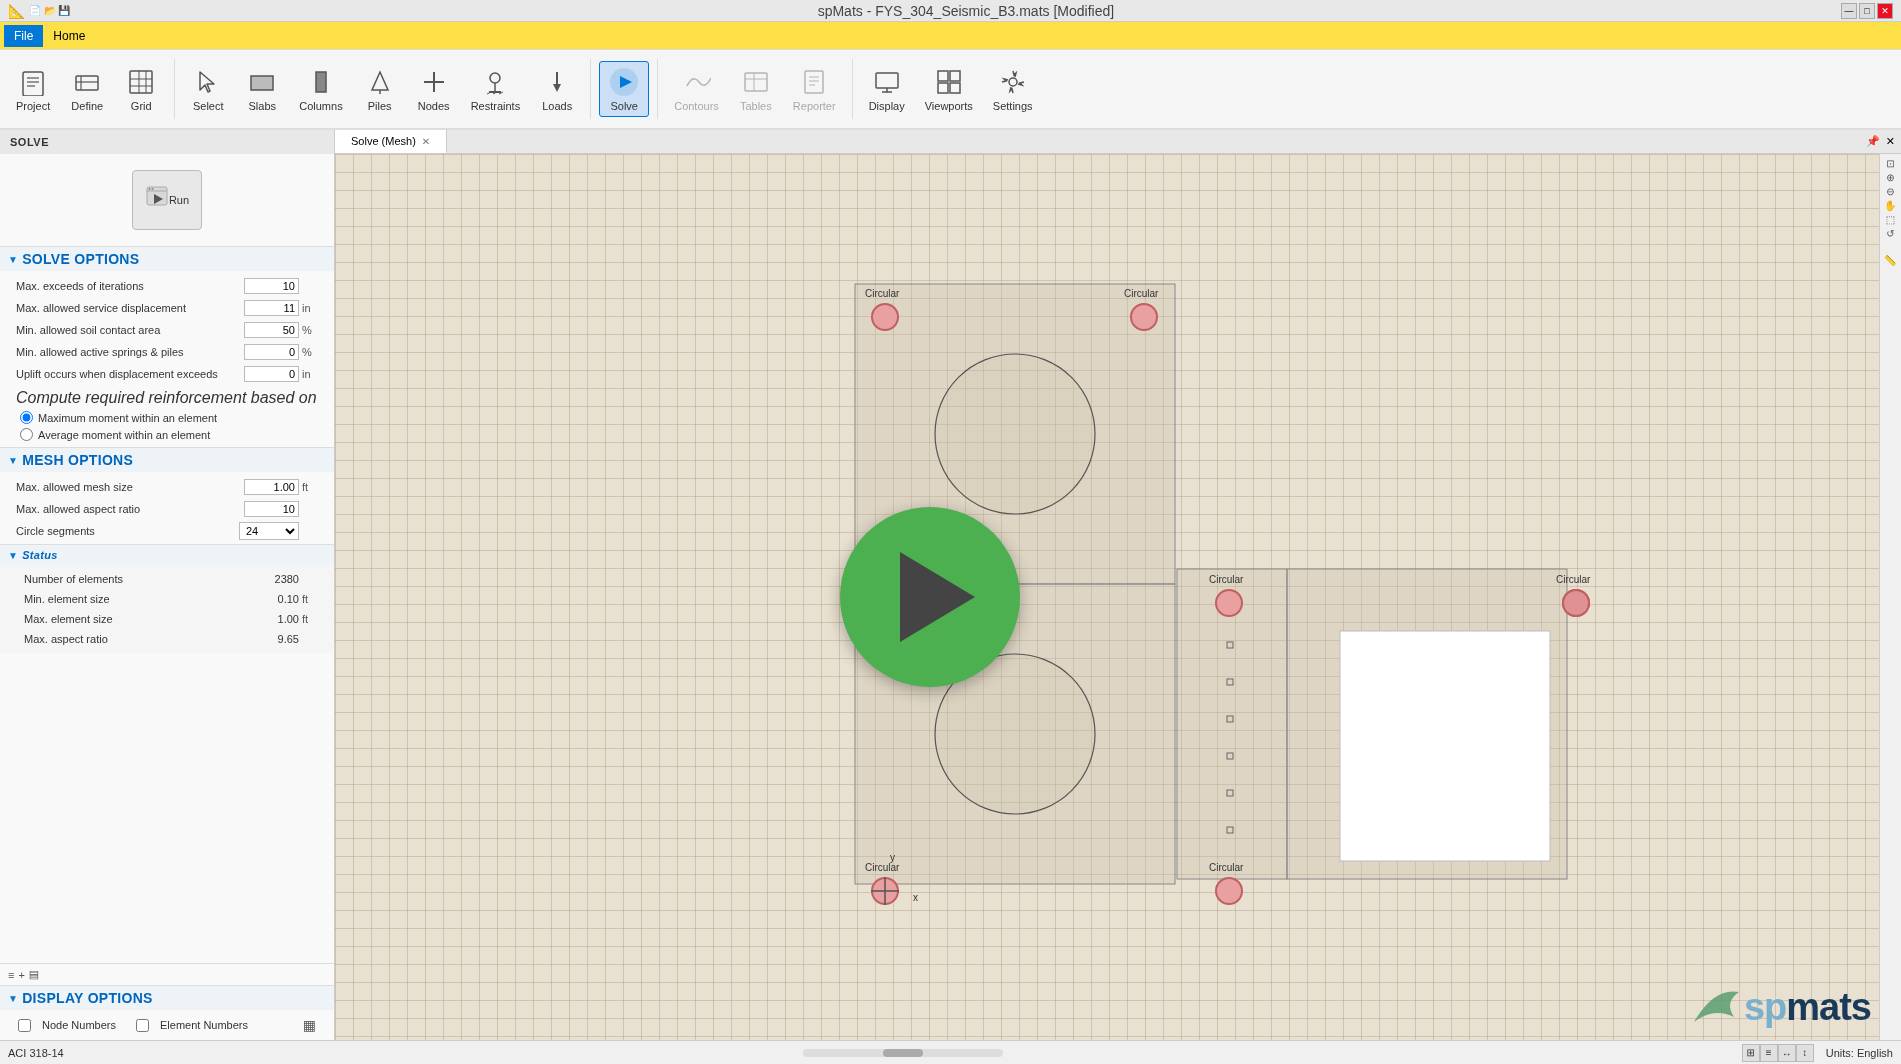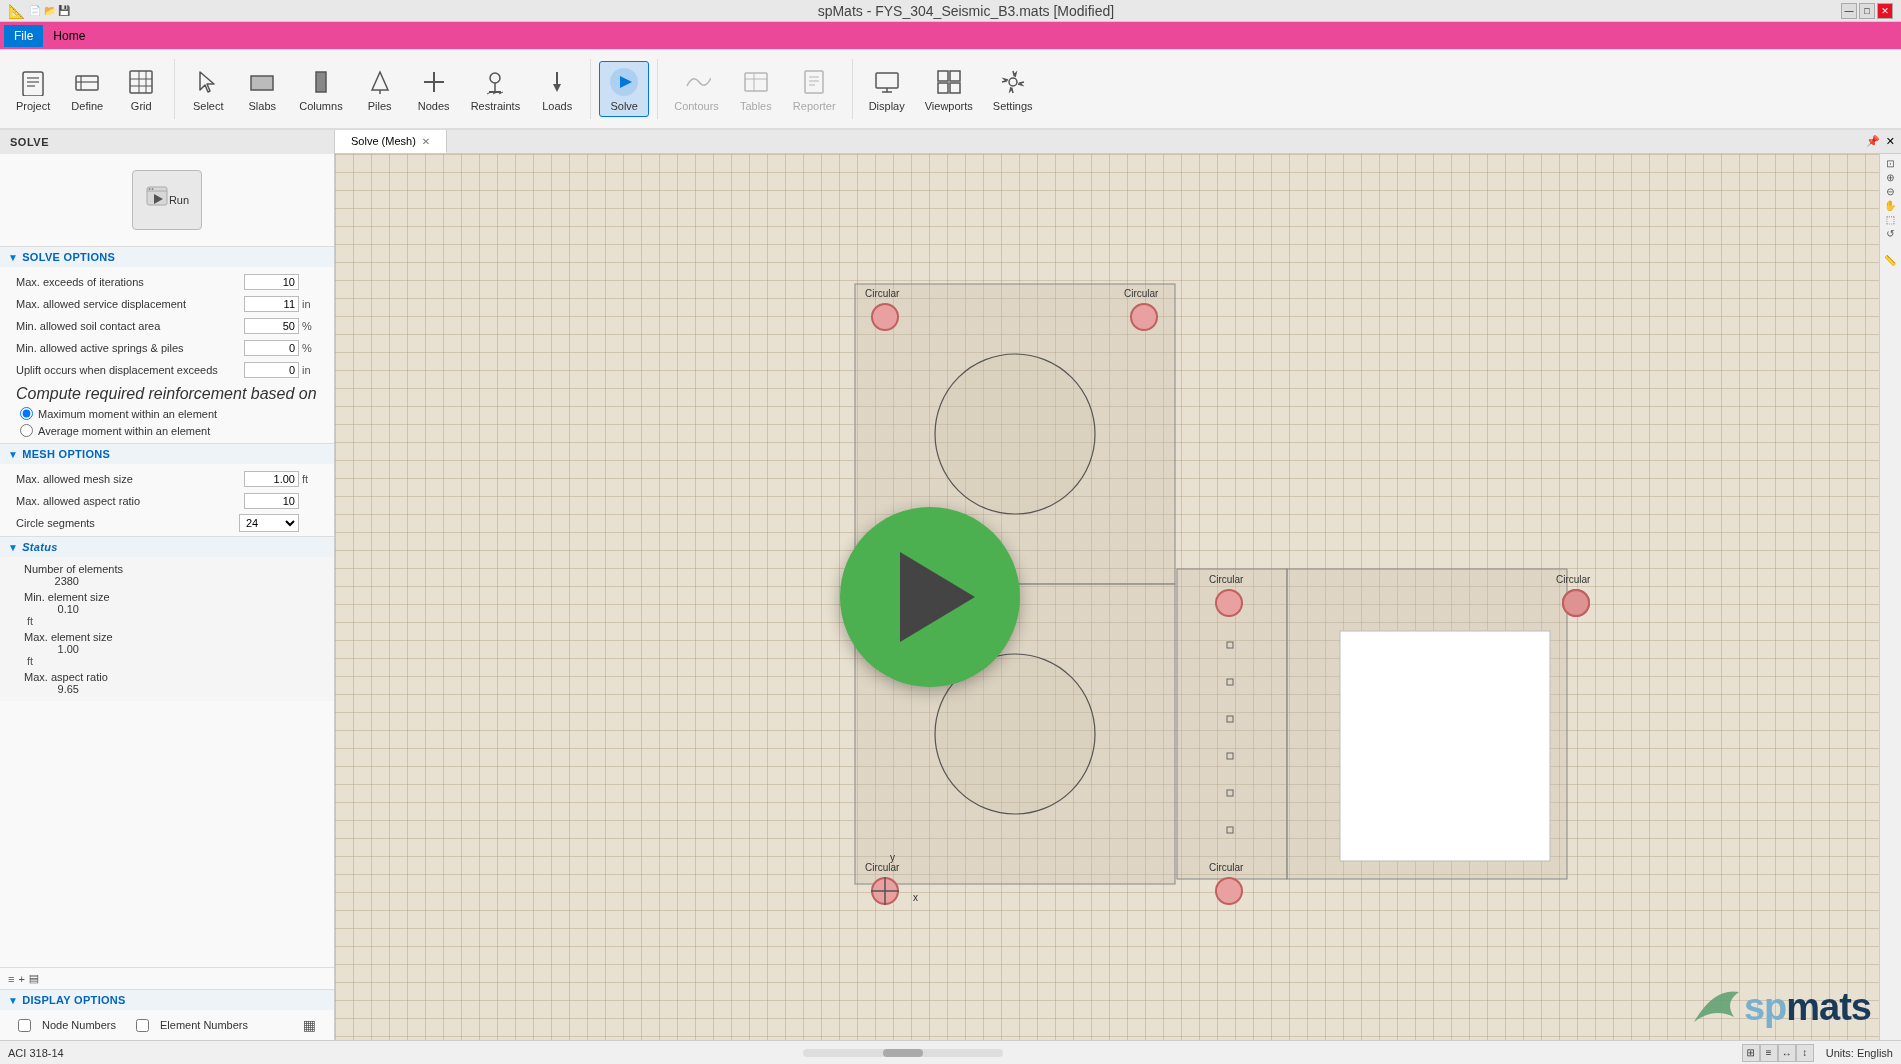--- a/index.html
+++ b/index.html
@@ -15,21 +15,21 @@
       padding: 0 8px;
       border-bottom: 1px solid #ccc;
     }
     .title-bar-title { font-size: 14px; color: #444; flex: 1; text-align: center; margin-left: 20px; }
     .title-bar-controls { display: flex; gap: 2px; }
     .title-bar-btn { width: 16px; height: 16px; background: #ddd; border: 1px solid #aaa; cursor: pointer; font-size: 9px; display: flex; align-items: center; justify-content: center; }
 
     
     .menu-bar {
       height: 28px;
-      background: #ec4899;
+      background: #fde047;
       display: flex;
       align-items: center;
       padding: 0 4px;
       border-bottom: 1px solid #ddd;
     }
     .menu-item { padding: 4px 10px; cursor: pointer; font-size: 12px; }
     .menu-item.active { background: #0078d7; color: white; }
 
     
     .toolbar {
@@ -96,21 +96,21 @@
 
     .section-header {
       display: flex;
       align-items: center;
       padding: 4px 8px;
       background: #eef3f8;
       cursor: pointer;
       border-top: 1px solid #ddd;
     }
     .section-header .toggle { color: #0078d7; margin-right: 4px; font-size: 10px; }
-    .section-header span { font-weight: bold; font-size: 11px; color: #0066bb; letter-spacing: 0.3px; }
+    .section-header span { font-weight: bold; font-size: 14px; color: #0066bb; letter-spacing: 0.3px; }
 
     .section-content { padding: 4px 0; }
 
     .form-row {
       display: flex;
       align-items: center;
       padding: 2px 10px 2px 16px;
       min-height: 22px;
     }
     .form-label { flex: 1; font-size: 11px; color: #333; }
@@ -135,24 +135,23 @@
     .radio-section-label {
       padding: 4px 10px 2px 16px;
       font-size: 16px;
       color: #333;
       font-style: italic;
     }
 
     .status-section { background: #f5f5f5; }
     .status-row {
       display: flex;
-      align-items: flex-start;
+      align-items: center;
       padding: 2px 10px 2px 24px;
       min-height: 20px;
-      flex-direction: column;
     }
     .status-row-label { flex: 1; font-size: 11px; color: #333; }
     .status-row-value { font-size: 11px; color: #333; width: 55px; text-align: right; }
     .status-row-unit { width: 22px; font-size: 11px; color: #555; margin-left: 3px; }
 
     .select-input {
       font-size: 11px;
       padding: 1px 2px;
       border: 1px solid #bbb;
       background: white;

